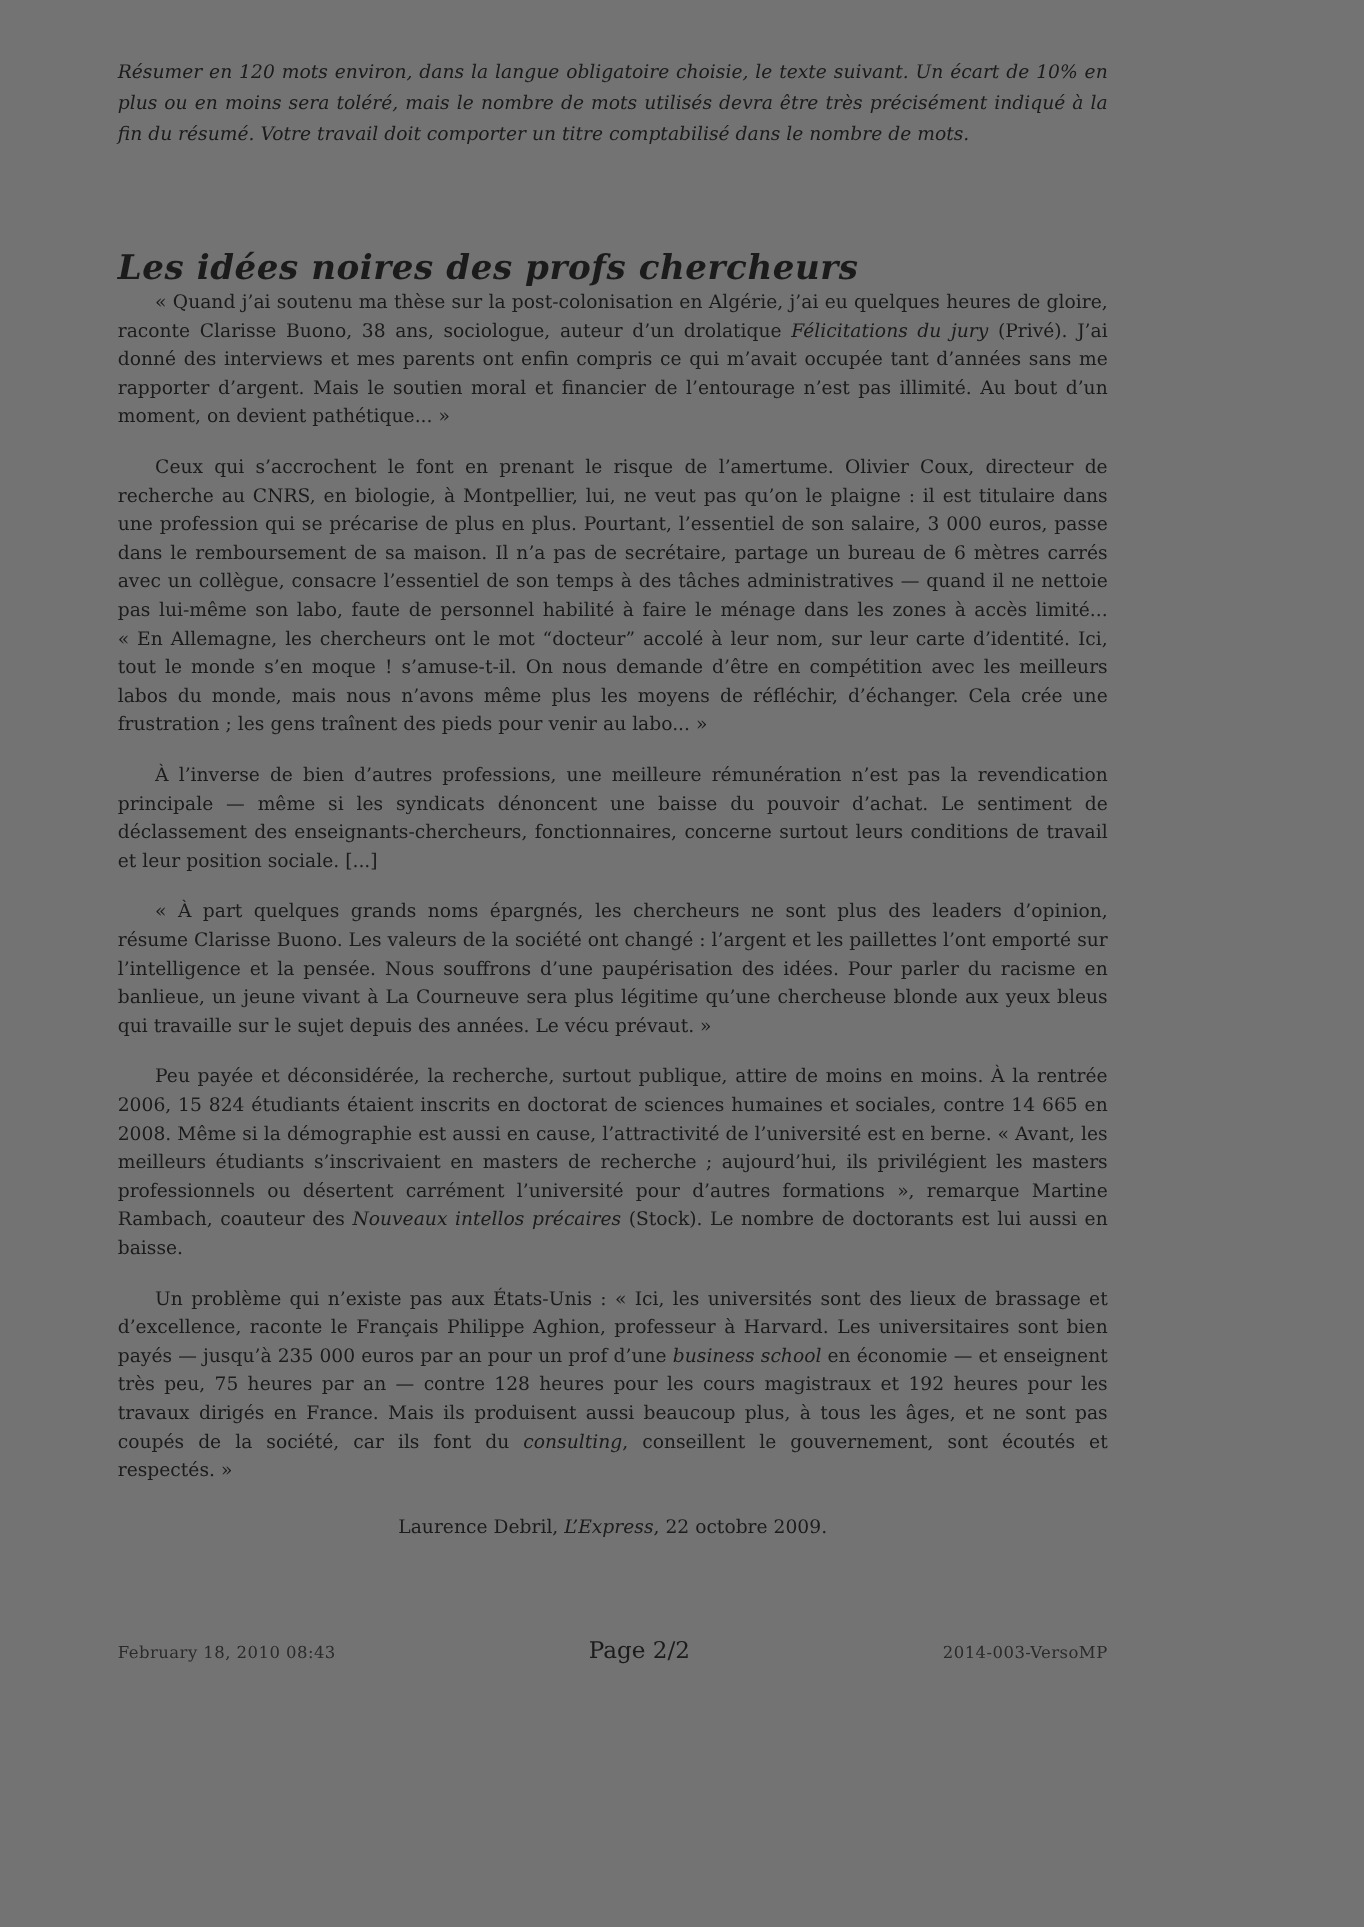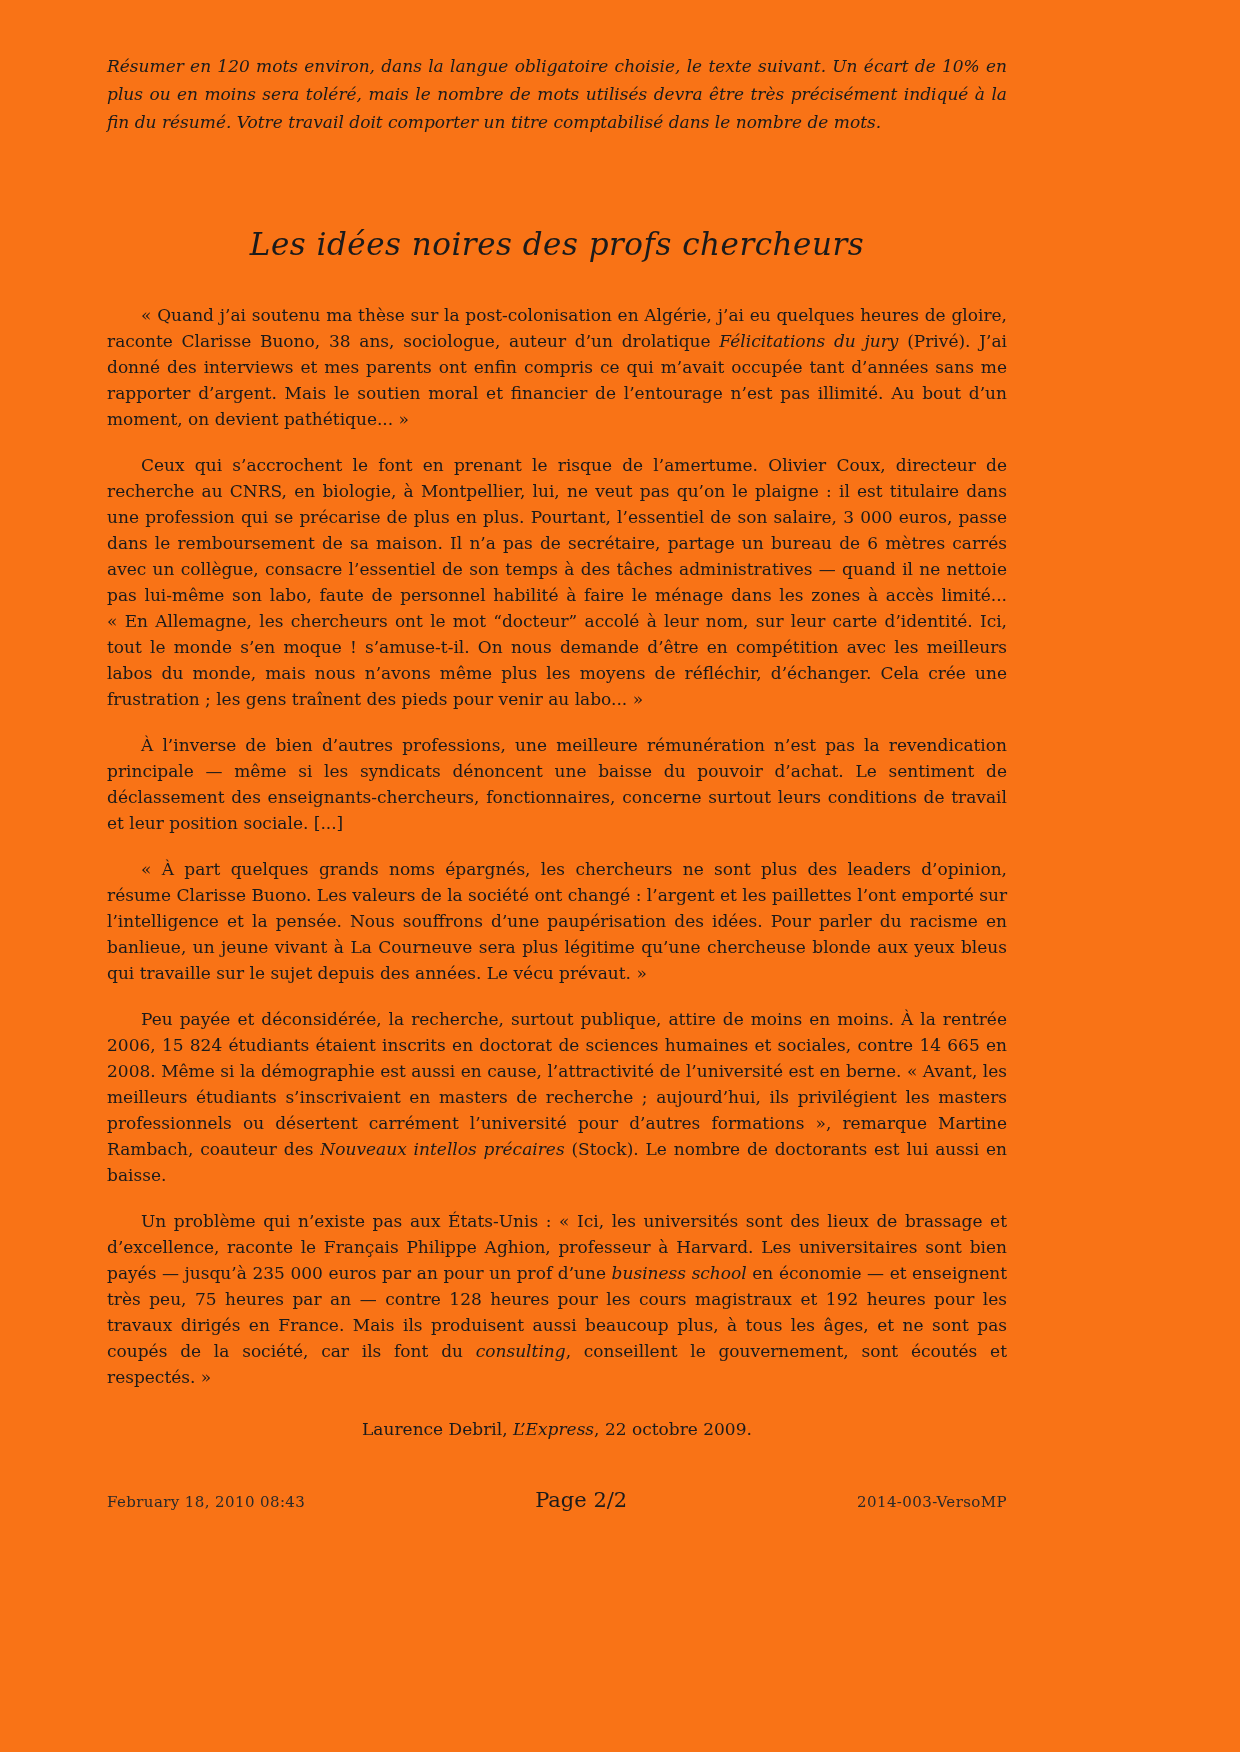--- a/index.html
+++ b/index.html
@@ -3,46 +3,46 @@
 <meta charset="utf-8">
 <style>
   * { box-sizing: border-box; }
   html, body { margin: 0; padding: 0; }
   body { background: #f2f2f2; }
   .page {
     position: relative;
     width: 1240px;
     height: 1752px;
     margin: 0 auto;
-    background: #f97316;
+    background: #737373;
     color: #1b1b1b;
     font-family: "DejaVu Serif", "Liberation Serif", serif;
   }
   .content {
     position: absolute;
     left: 107px;
     top: 0;
     width: 900px;
   }
   .instructions {
     margin-top: 52px;
     font-style: italic;
     font-size: 17px;
     line-height: 28px;
     text-align: justify;
   }
   .title {
     margin: 90px 0 0 0;
-    text-align: center;
+    text-align: left;
     font-style: italic;
-    font-weight: normal;
+    font-weight: bold;
     font-size: 31px;
     letter-spacing: 0.5px;
   }
-  .body-text { margin-top: 40px; }
+  .body-text { }
   .body-text p {
     margin: 0 0 20px 0;
     font-size: 17px;
     line-height: 26px;
     text-align: justify;
     text-indent: 34px;
   }
   .attribution {
     margin-top: 26px;
     text-align: center;

